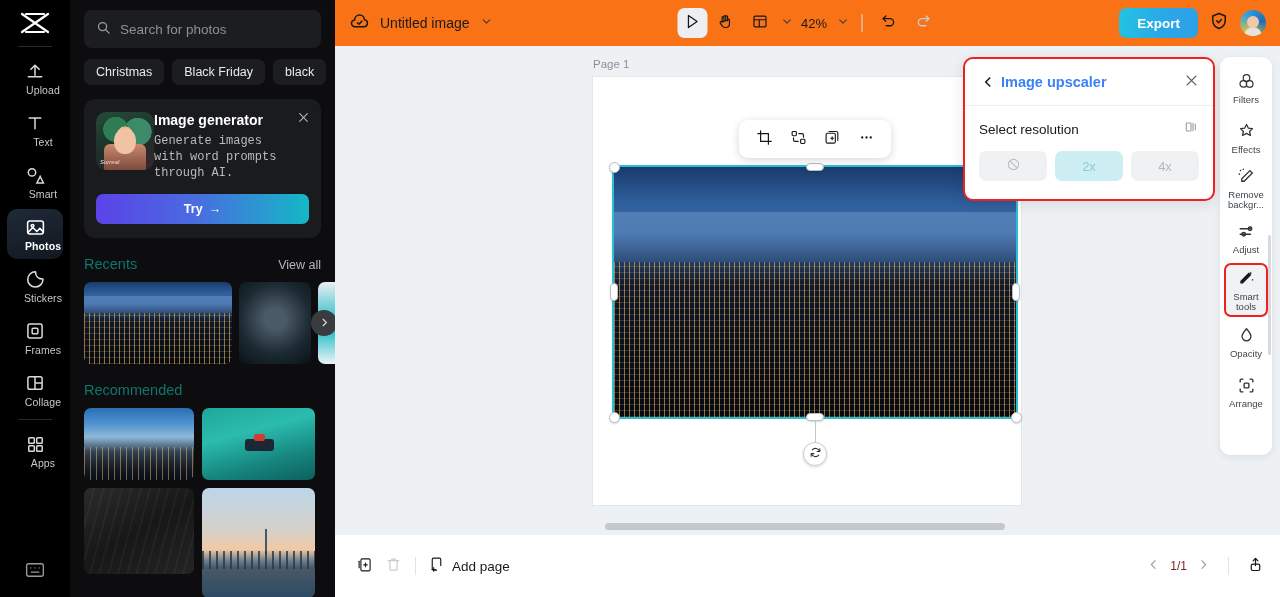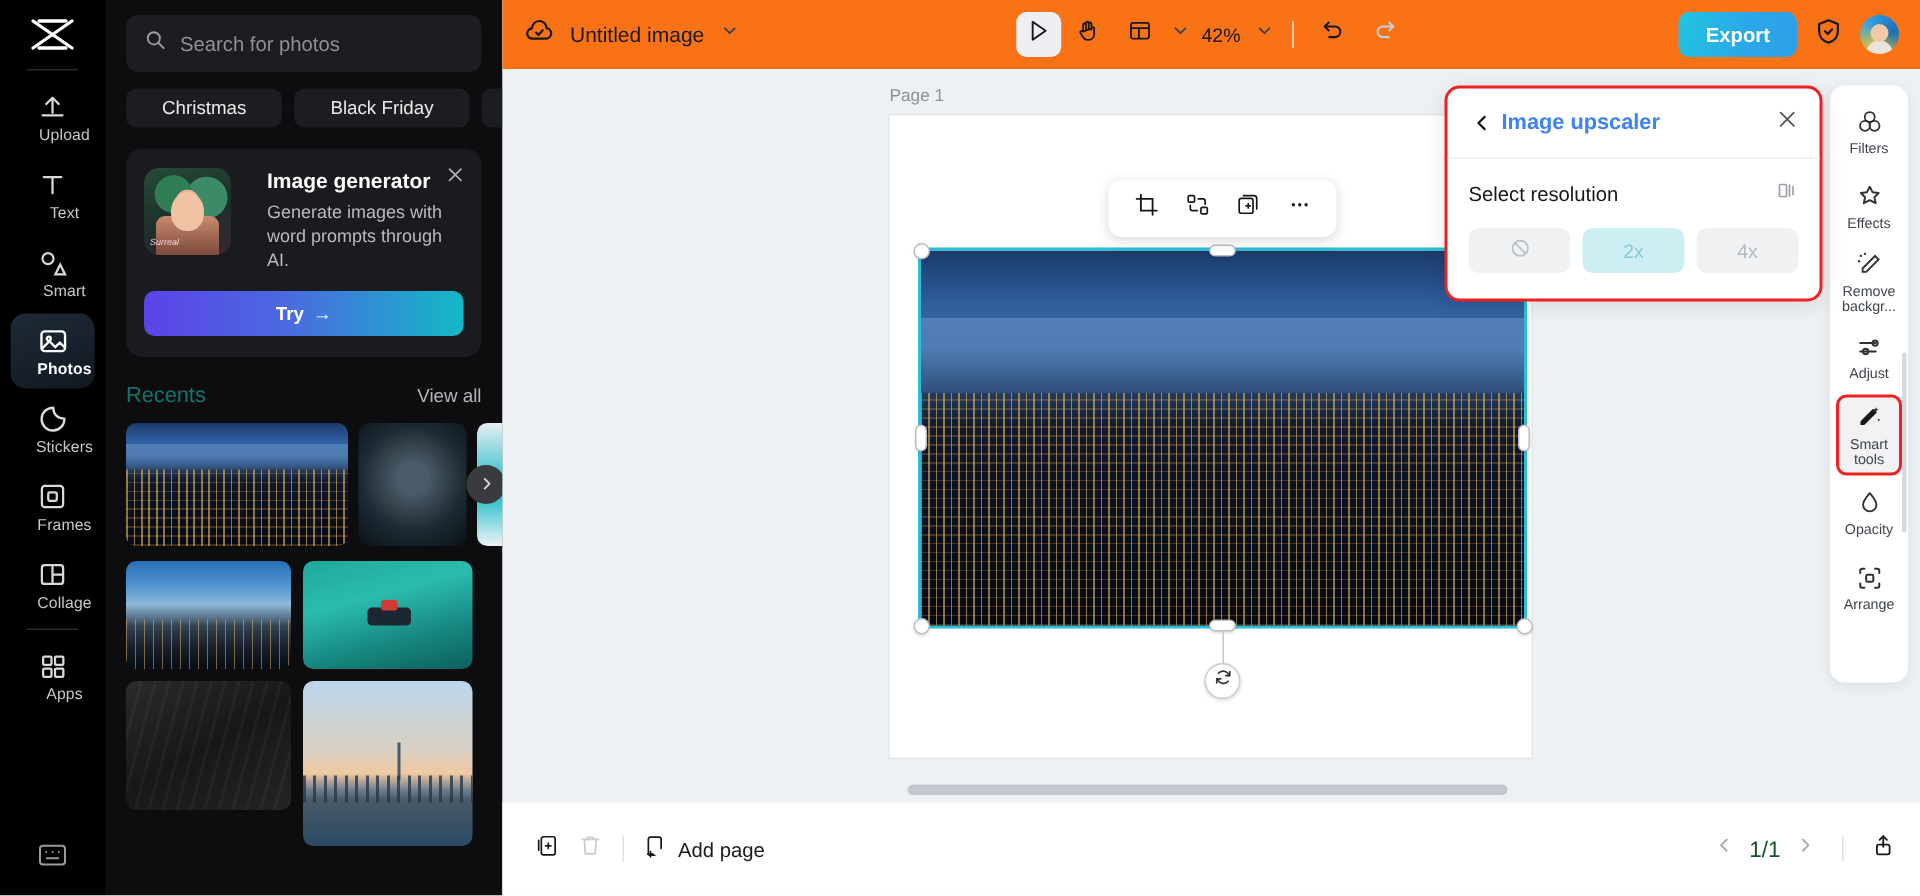--- a/index.html
+++ b/index.html
@@ -37,40 +37,40 @@
     padding: 10px 14px 0 14px; position: relative; overflow: hidden;
   }
   .searchbar {
     height: 38px; background: #1c1d20; border-radius: 8px;
     display:flex; align-items:center; gap:9px; padding: 4px 12px;
   }
   .searchbar .ph { color: #8e9094; font-size: 13.5px; }
   .chips { display:flex; gap: 8px; margin-top: 11px; }
   .chip {
     background: #1c1d20; color: #e9e9ea; font-size: 12.5px;
-    padding: 6px 24px; border-radius: 7px; white-space: nowrap; cursor:pointer;
+    padding: 6px 12px; border-radius: 7px; white-space: nowrap; cursor:pointer;
   }
   .promo {
     margin-top: 14px; background: #1a1b1e; border-radius: 11px;
     padding: 13px 12px 14px 12px; position: relative;
   }
-  .promo-top { display:flex; gap: 24px; }
+  .promo-top { display:flex; gap: 0; }
   .promo-thumb {
     width: 58px; height: 58px; border-radius: 10px; flex:none; position:relative; overflow:hidden;
     background:
       radial-gradient(circle at 50% 38%, #e9b493 0 16%, transparent 17%),
       radial-gradient(circle at 34% 30%, #2f7d52 0 22%, transparent 23%),
       radial-gradient(circle at 72% 34%, #3d8a68 0 24%, transparent 25%),
       linear-gradient(160deg,#264b38,#1c2f2a 55%,#3a2430);
   }
   .promo-thumb .hairm { position:absolute; left:8px; right:8px; bottom:0; height:26px; background:linear-gradient(180deg,#c98a6e,#7c4a3c); border-radius:6px 6px 0 0;}
   .promo-thumb .face { position:absolute; left:18px; top:16px; width:22px; height:26px; border-radius:50% 50% 45% 45%; background:#f0c3a4; }
   .promo-thumb .tag { position:absolute; left:4px; bottom:5px; font-size:6px; color:#f2d5d5; font-style:italic; }
   .promo-title { color:#fff; font-size: 14px; font-weight: 700; }
-  .promo-desc { color:#b9babd; font-size: 12px; line-height: 1.35; margin-top: 5px; }
+  .promo-desc { color:#b9babd; font-size: 12px; line-height: 1.35; margin-top: 5px; font-family: Liberation Mono, monospace; }
   .promo-close { position:absolute; right: 11px; top: 11px; cursor:pointer; }
   .promo-btn {
     margin-top: 12px; height: 30px; border-radius: 7px;
     background: linear-gradient(90deg,#5b43e8 0%, #4b6ae0 45%, #14b8c6 100%);
     display:flex; align-items:center; justify-content:center; gap:6px;
     color:#fff; font-size:12.5px; font-weight:700; cursor:pointer;
   }
   .sect-head { display:flex; align-items:baseline; justify-content:space-between; margin-top: 18px; }
   .sect-title { color:#0f766e; font-size:14.5px; font-weight:400; }
   .sect-link { color:#b5b6b9; font-size:12.5px; cursor:pointer; }
@@ -161,21 +161,21 @@
   .h-horiz{width:18px;height:8px;border-radius:4px;}
   .h-vert{width:8px;height:18px;border-radius:4px;}
   .rotate-stem{position:absolute;width:1.4px;background:#c2c7cd;}
   .rotate-btn{position:absolute;width:24px;height:24px;border-radius:50%;background:#fff;border:1.2px solid #c9ced3;display:flex;align-items:center;justify-content:center;box-shadow:0 1px 3px rgba(0,0,0,.16);cursor:pointer;}
   .hscroll{position:absolute;left:270px;bottom:5px;width:400px;height:7px;border-radius:4px;background:#c3c8ce;cursor:pointer;}
 
   .bottombar{height:62px;background:#fff;display:flex;align-items:center;padding:0 16px;flex:none;}
   .bb-btn{width:28px;height:28px;display:flex;align-items:center;justify-content:center;cursor:pointer;}
   .addpage{display:flex;align-items:center;gap:7px;font-size:13.5px;color:#1a1a1a;cursor:pointer;margin-left:4px;}
   .bb-right{margin-left:auto;display:flex;align-items:center;gap:10px;}
-  .pagenum{font-size:15px;color:#14532d;}
+  .pagenum{font-size:12px;color:#7f1d1d;}
 
   
   .upscaler{
     position:absolute; left:963px; top:57px; width:252px; height:144px;
     background:#fff; border-radius:10px; border:2.5px solid #ef2020;
     box-shadow: 0 3px 14px rgba(0,0,0,.10); z-index:30;
   }
   .up-head{height:47px;display:flex;align-items:center;padding:0 14px;border-bottom:1px solid #eceef0;}
   .up-back{width:18px;height:18px;display:flex;align-items:center;justify-content:center;cursor:pointer;}
   .up-title{font-size:14.5px;font-weight:700;color:#3b82f6;margin-left:4px;}
@@ -357,20 +357,23 @@
       <div class="r-thumb city-night" style="width:148px;height:82px;"></div>
       <div class="r-thumb money-man" style="width:72px;height:82px;"></div>
       <div class="r-thumb" style="width:26px;height:82px;background:linear-gradient(180deg,#e9eef2,#0fb7c4 55%,#eef3f6);"></div>
       <div class="carousel-btn">
         <svg width="11" height="11" viewBox="0 0 24 24" fill="none" stroke="#d6d7da" stroke-width="2.6" stroke-linecap="round" stroke-linejoin="round">
             <path d="M9 5l7 7-7 7"></path>
           </svg>
       </div>
     </div>
 
+    <div class="sect-head">
+      <div class="sect-title">Recommended</div>
+    </div>
 
     <div class="rec-grid">
       <div class="g-thumb blue-city" style="height:72px;"></div>
       <div class="g-thumb teal-sea" style="height:72px;">
         <div class="boat"></div>
           <div class="cab"></div>
       </div>
       <div class="g-thumb chalk" style="height:86px;"></div>
       <div class="g-thumb nyc" style="height:110px;">
           <div class="spire"></div>

